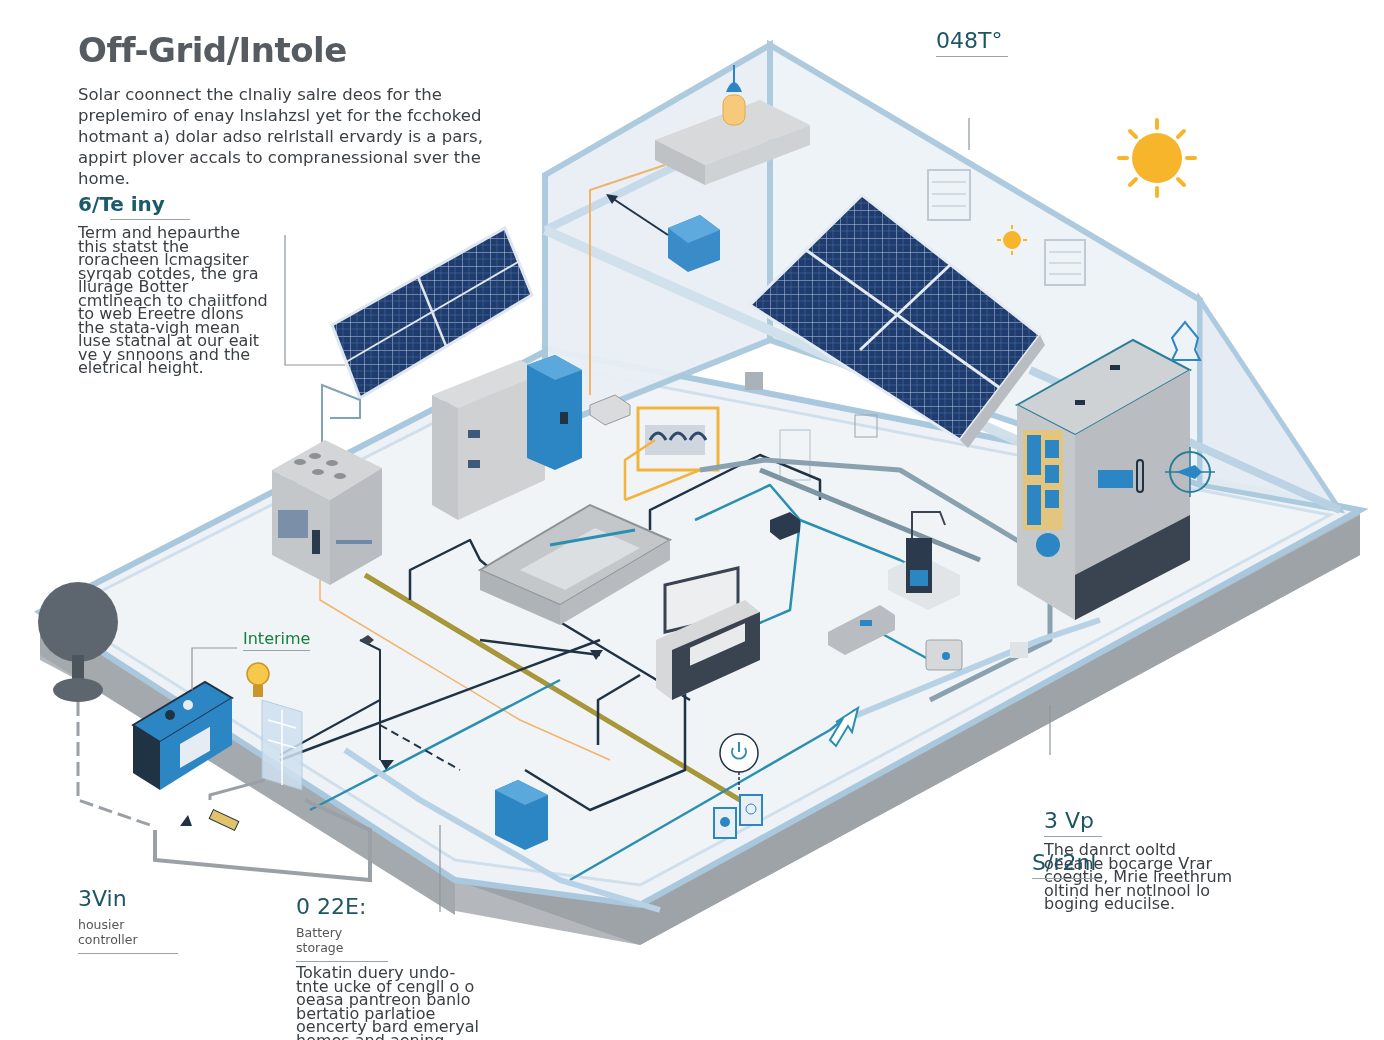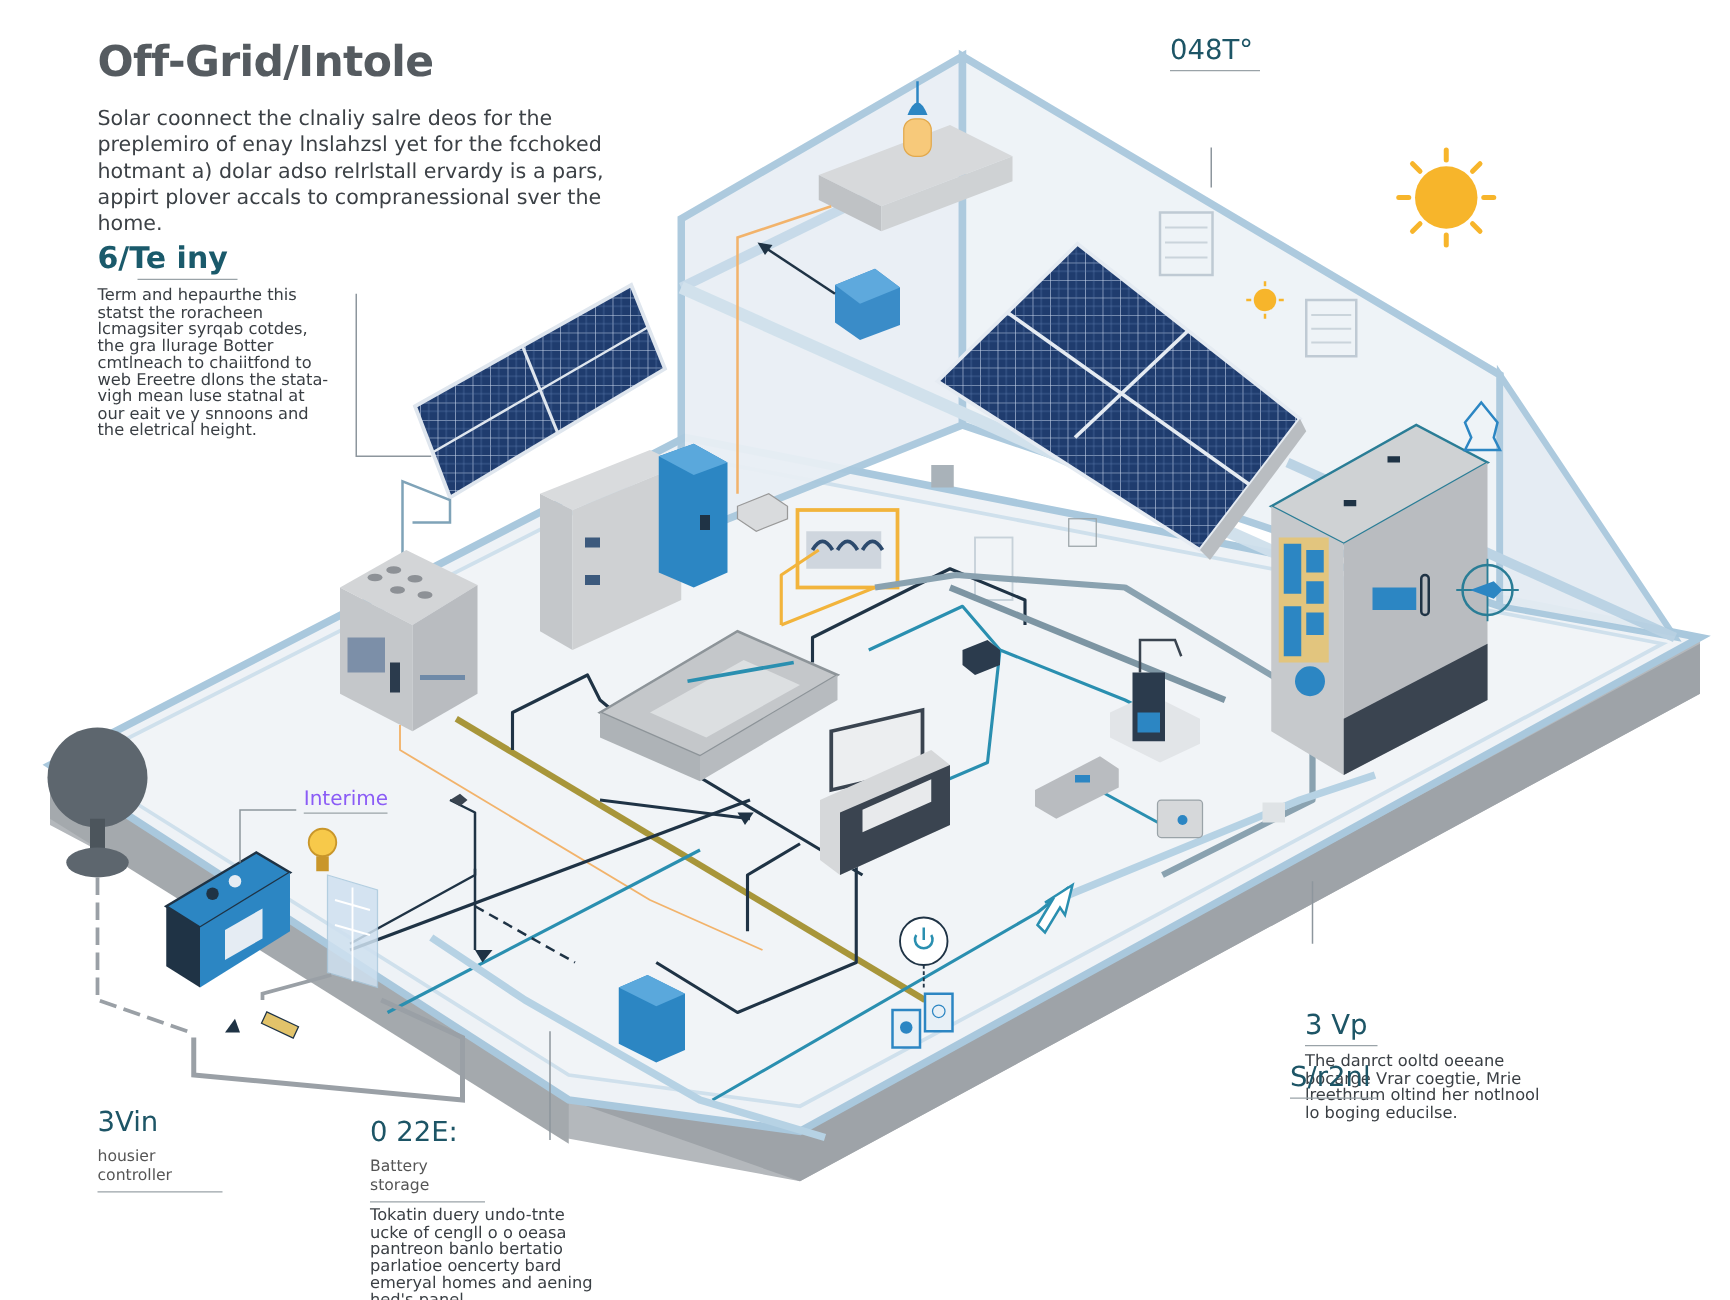--- a/index.html
+++ b/index.html
@@ -1,26 +1,26 @@
 <!DOCTYPE html>
 <html><head>
 <meta charset="utf-8">
 <style>
   html, body { margin:0; padding:0; background:#ffffff; }
   body { width:1384px; height:1040px; position:relative; overflow:hidden; font-family:"DejaVu Sans", sans-serif; color:#3a3f44; }
   .abs { position:absolute; }
   #scene { position:absolute; left:0; top:0; width:1384px; height:1040px; }
   .title { left:78px; top:30px; font-size:34px; font-weight:bold; color:#555b60; letter-spacing:-0.5px; }
   .intro { left:78px; top:84px; width:420px; font-size:16.5px; line-height:21px; color:#3c4146; }
-  .blk-head { font-size:24px; color:#1d5566; }
+  .blk-head { font-size:20px; color:#1d5566; }
   .blk-head.bold { font-weight:bold; color:#1a5a6b; }
   .blk-sub { font-size:12.5px; color:#555; margin-top:6px; padding-bottom:6px; border-bottom:1px solid #9aa3a8; display:inline-block; }
   .blk-rule { height:1px; background:#9aa3a8; margin:3px 0 6px 0; }
-  .blk-body { font-size:13px; line-height:13.5px; color:#3a3f44; }
-  .label-tag { font-size:16px; color:#8b5cf6; border-bottom:1px solid #9aa3a8; padding-bottom:2px; }
+  .blk-body { font-size:16px; line-height:13.5px; color:#3a3f44; }
+  .label-tag { font-size:16px; color:#15803d; border-bottom:1px solid #9aa3a8; padding-bottom:2px; }
 </style>
 </head>
 <body>
 
 <svg id="scene" viewBox="0 0 1384 1040" xmlns="http://www.w3.org/2000/svg">
   <defs>
     <pattern id="pv" width="14" height="14" patternUnits="userSpaceOnUse">
       <rect width="14" height="14" fill="#1f3c6e"></rect>
       <path d="M0 0 H14 M0 0 V14" stroke="#c9d8ee" stroke-width="0.9"></path>
       <path d="M7 0 V14 M0 7 H14" stroke="#5d7bb0" stroke-width="0.4"></path>

